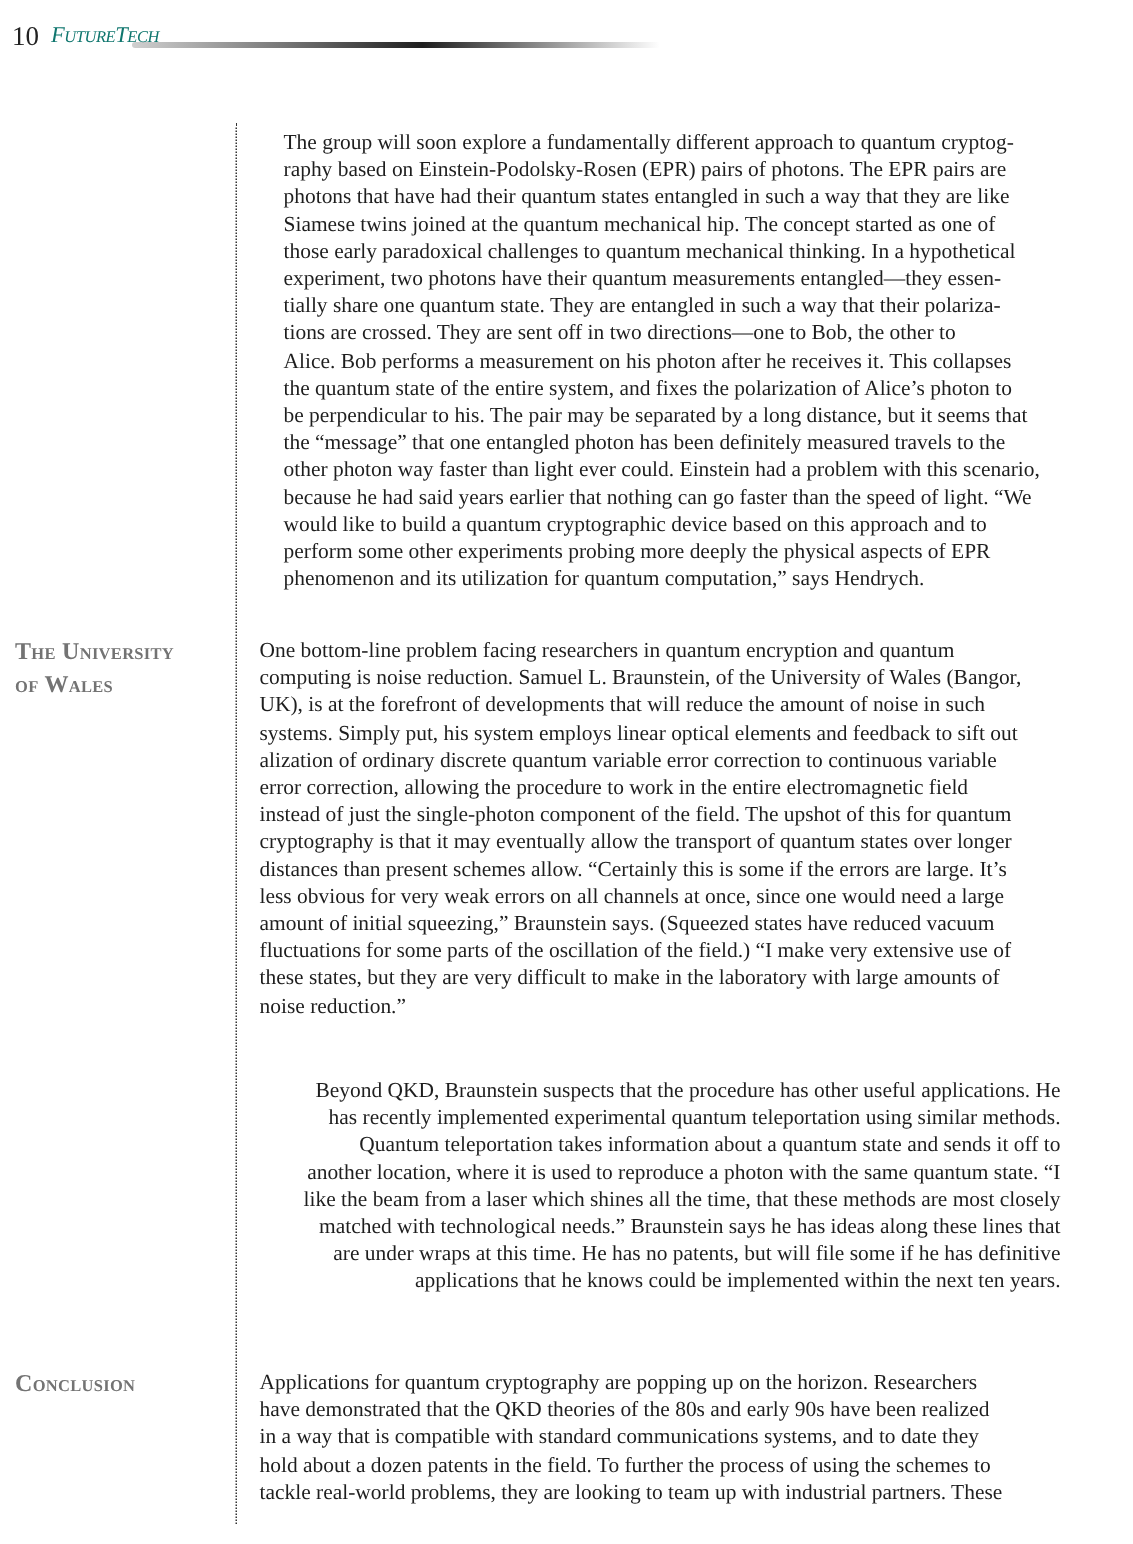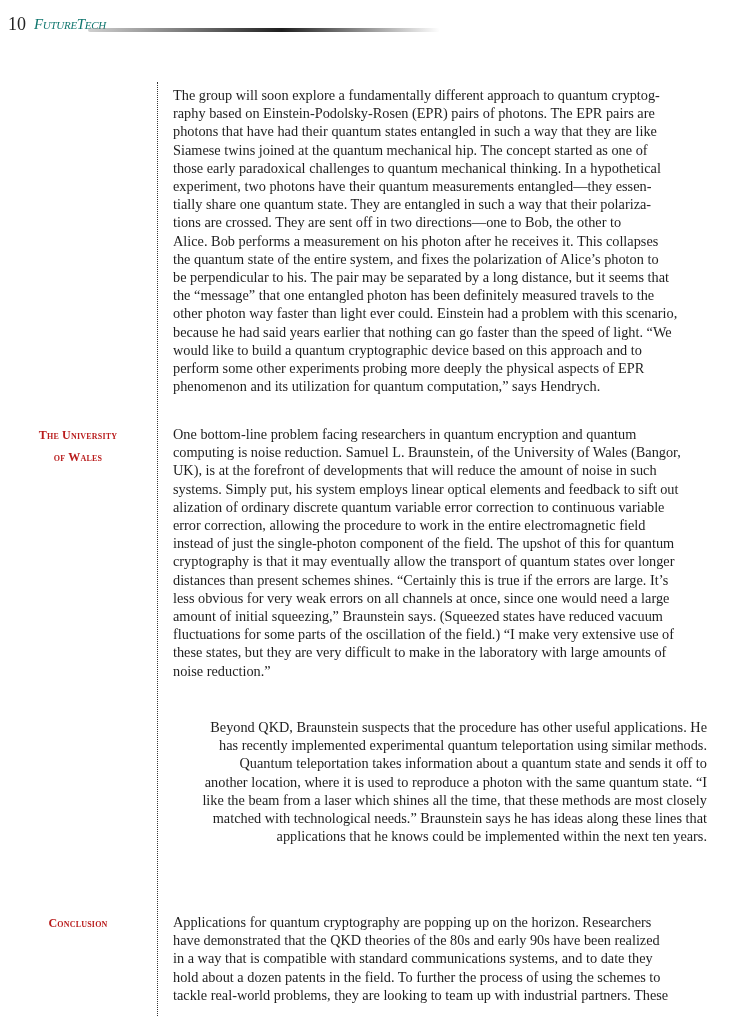--- a/index.html
+++ b/index.html
@@ -59,26 +59,26 @@
       left: 157px;
       top: 82px;
       width: 0;
       height: 934px;
       border-left: 1.5px dotted #333;
     }
     .section-heading {
       position: absolute;
       left: 10px;
       width: 136px;
-      text-align: center;
+      text-align: left;
       font-variant: small-caps;
       font-weight: bold;
-      font-size: 12px;
+      font-size: 16px;
       line-height: 22px;
-      color: #b91c1c;
+      color: #737373;
       letter-spacing: 0.2px;
     }
     .paragraph {
       position: absolute;
       left: 173px;
       width: 534px;
       font-size: 14.3px;
       line-height: 18.2px;
       text-align: left;
       color: #1e1e1e;
@@ -94,21 +94,21 @@
 <body>
 
 <div class="running-head">
   <span class="page-number">10</span>
   <span class="publication-title">FutureTech</span>
   <div class="head-rule"></div>
 </div>
 
 <div class="column-rule"></div>
 
-<p class="paragraph" style="top:86px;">
+<p class="paragraph" style="top:86px;margin-left:16px;">
     <span class="line">The group will soon explore a fundamentally different approach to quantum cryptog-</span>
     <span class="line">raphy based on Einstein-Podolsky-Rosen (EPR) pairs of photons. The EPR pairs are</span>
     <span class="line">photons that have had their quantum states entangled in such a way that they are like</span>
     <span class="line">Siamese twins joined at the quantum mechanical hip. The concept started as one of</span>
     <span class="line">those early paradoxical challenges to quantum mechanical thinking. In a hypothetical</span>
     <span class="line">experiment, two photons have their quantum measurements entangled—they essen-</span>
     <span class="line">tially share one quantum state. They are entangled in such a way that their polariza-</span>
     <span class="line">tions are crossed. They are sent off in two directions—one to Bob, the other to</span>
     <span class="line">Alice. Bob performs a measurement on his photon after he receives it. This collapses</span>
     <span class="line">the quantum state of the entire system, and fixes the polarization of Alice’s photon to</span>
@@ -127,34 +127,35 @@
 </div>
 <p class="paragraph" style="top:425px;">
     <span class="line">One bottom-line problem facing researchers in quantum encryption and quantum</span>
     <span class="line">computing is noise reduction. Samuel L. Braunstein, of the University of Wales (Bangor,</span>
     <span class="line">UK), is at the forefront of developments that will reduce the amount of noise in such</span>
     <span class="line">systems. Simply put, his system employs linear optical elements and feedback to sift out</span>
     <span class="line">alization of ordinary discrete quantum variable error correction to continuous variable</span>
     <span class="line">error correction, allowing the procedure to work in the entire electromagnetic field</span>
     <span class="line">instead of just the single-photon component of the field. The upshot of this for quantum</span>
     <span class="line">cryptography is that it may eventually allow the transport of quantum states over longer</span>
-    <span class="line">distances than present schemes shines. “Certainly this is true if the errors are large. It’s</span>
+    <span class="line">distances than present schemes allow. “Certainly this is some if the errors are large. It’s</span>
     <span class="line">less obvious for very weak errors on all channels at once, since one would need a large</span>
     <span class="line">amount of initial squeezing,” Braunstein says. (Squeezed states have reduced vacuum</span>
     <span class="line">fluctuations for some parts of the oscillation of the field.) “I make very extensive use of</span>
     <span class="line">these states, but they are very difficult to make in the laboratory with large amounts of</span>
     <span class="line">noise reduction.”</span>
   </p>
 <p class="paragraph" style="top:718px;text-align:right;">
     <span class="line">Beyond QKD, Braunstein suspects that the procedure has other useful applications. He</span>
     <span class="line">has recently implemented experimental quantum teleportation using similar methods.</span>
     <span class="line">Quantum teleportation takes information about a quantum state and sends it off to</span>
     <span class="line">another location, where it is used to reproduce a photon with the same quantum state. “I</span>
     <span class="line">like the beam from a laser which shines all the time, that these methods are most closely</span>
     <span class="line">matched with technological needs.” Braunstein says he has ideas along these lines that</span>
+    <span class="line">are under wraps at this time. He has no patents, but will file some if he has definitive</span>
     <span class="line">applications that he knows could be implemented within the next ten years.</span>
   </p>
 
 <div class="section-heading" style="top:912px;">
   <span class="line">Conclusion</span>
 </div>
 <p class="paragraph" style="top:913px;">
     <span class="line">Applications for quantum cryptography are popping up on the horizon. Researchers</span>
     <span class="line">have demonstrated that the QKD theories of the 80s and early 90s have been realized</span>
     <span class="line">in a way that is compatible with standard communications systems, and to date they</span>

